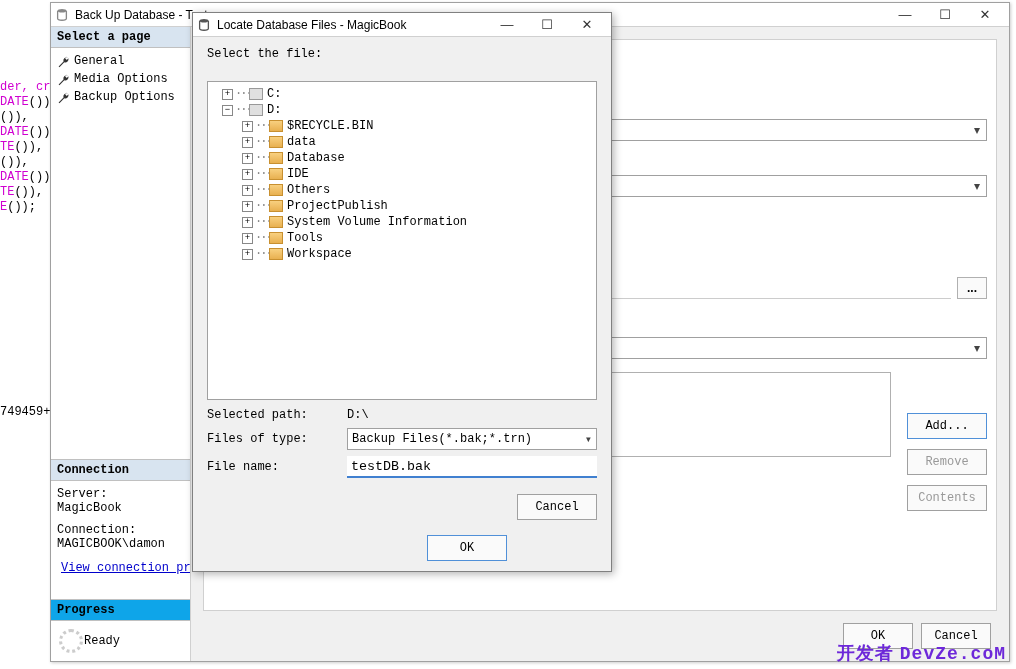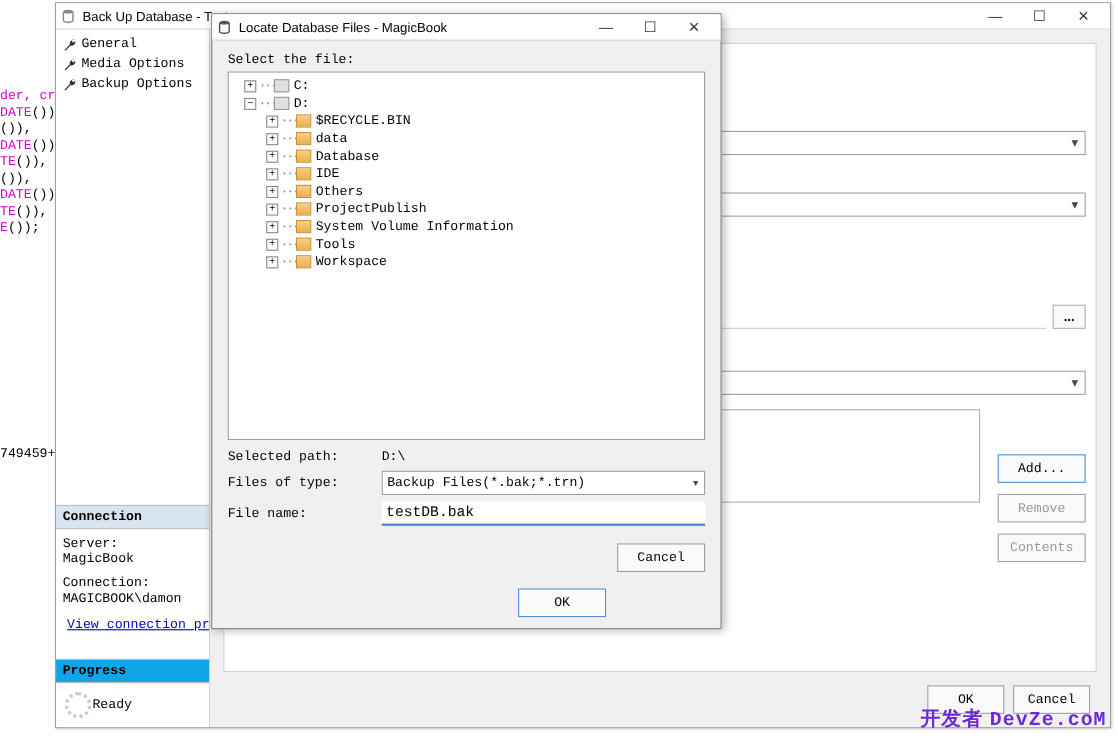--- a/index.html
+++ b/index.html
@@ -206,37 +206,37 @@
   color: #6d28d9;
   font-weight: bold;
   letter-spacing: 1px;
   font-family: "Courier New", monospace;
 }
 .watermark .cn { font-family: "Microsoft YaHei"; margin-right: 6px; }
 
 .modal {
   position: absolute;
   left: 192px; top: 12px;
-  width: 464px;
+  width: 420px;
   height: 560px;
   background: #f0f0f0;
   border: 1px solid #808080;
   box-shadow: 2px 2px 8px rgba(0,0,0,0.3);
   display: flex;
   flex-direction: column;
 }
 .modal .titlebar { background: #fff; }
 .modal-body {
   flex: 1;
   display: flex;
   flex-direction: column;
   padding: 10px 14px;
   font-family: "Courier New", monospace;
 }
-.modal-body .label { margin-bottom: 4px; }
+.modal-body .label { margin-bottom: 20px; }
 .tree-box {
   flex: 1;
   background: #fff;
   border: 1px solid #a0a0a0;
   padding: 4px 0;
   overflow: auto;
 }
 .tree-row {
   display: flex;
   align-items: center;
@@ -331,20 +331,21 @@
       </svg>
     <span>Back Up Database - Test</span>
     <div class="winctrls">
       <div class="wc">—</div>
       <div class="wc">☐</div>
       <div class="wc">✕</div>
     </div>
   </div>
   <div class="main-body">
     <div class="sidebar">
+      <div class="sidebar-header">Select a page</div>
       <div class="sidebar-section">
         <div class="side-item">
           <svg class="wrench-icon" viewBox="0 0 16 16">
               <path d="M13 3a4 4 0 0 0-5 5L2 14l1 1 6-6a4 4 0 0 0 5-5l-2 2-2-2 2-2z"></path>
             </svg>
           <span>General</span>
         </div>
         <div class="side-item">
           <svg class="wrench-icon" viewBox="0 0 16 16">
               <path d="M13 3a4 4 0 0 0-5 5L2 14l1 1 6-6a4 4 0 0 0 5-5l-2 2-2-2 2-2z"></path>

